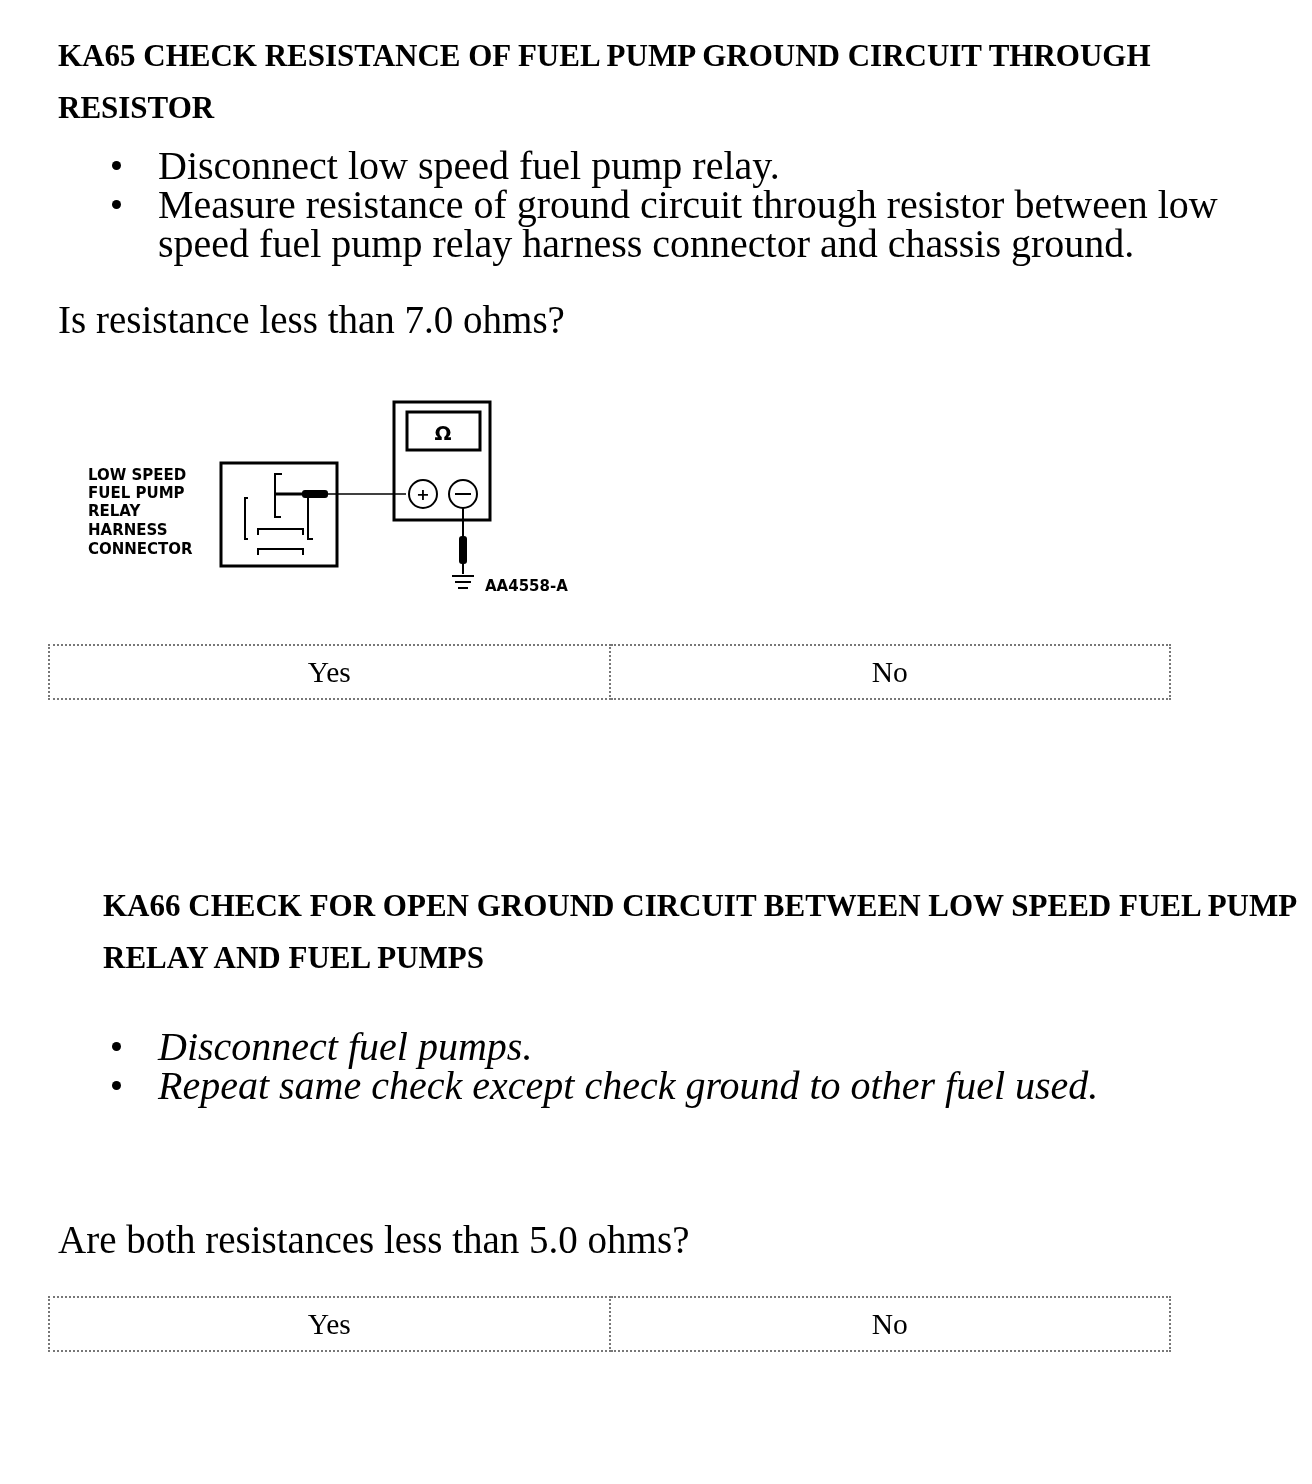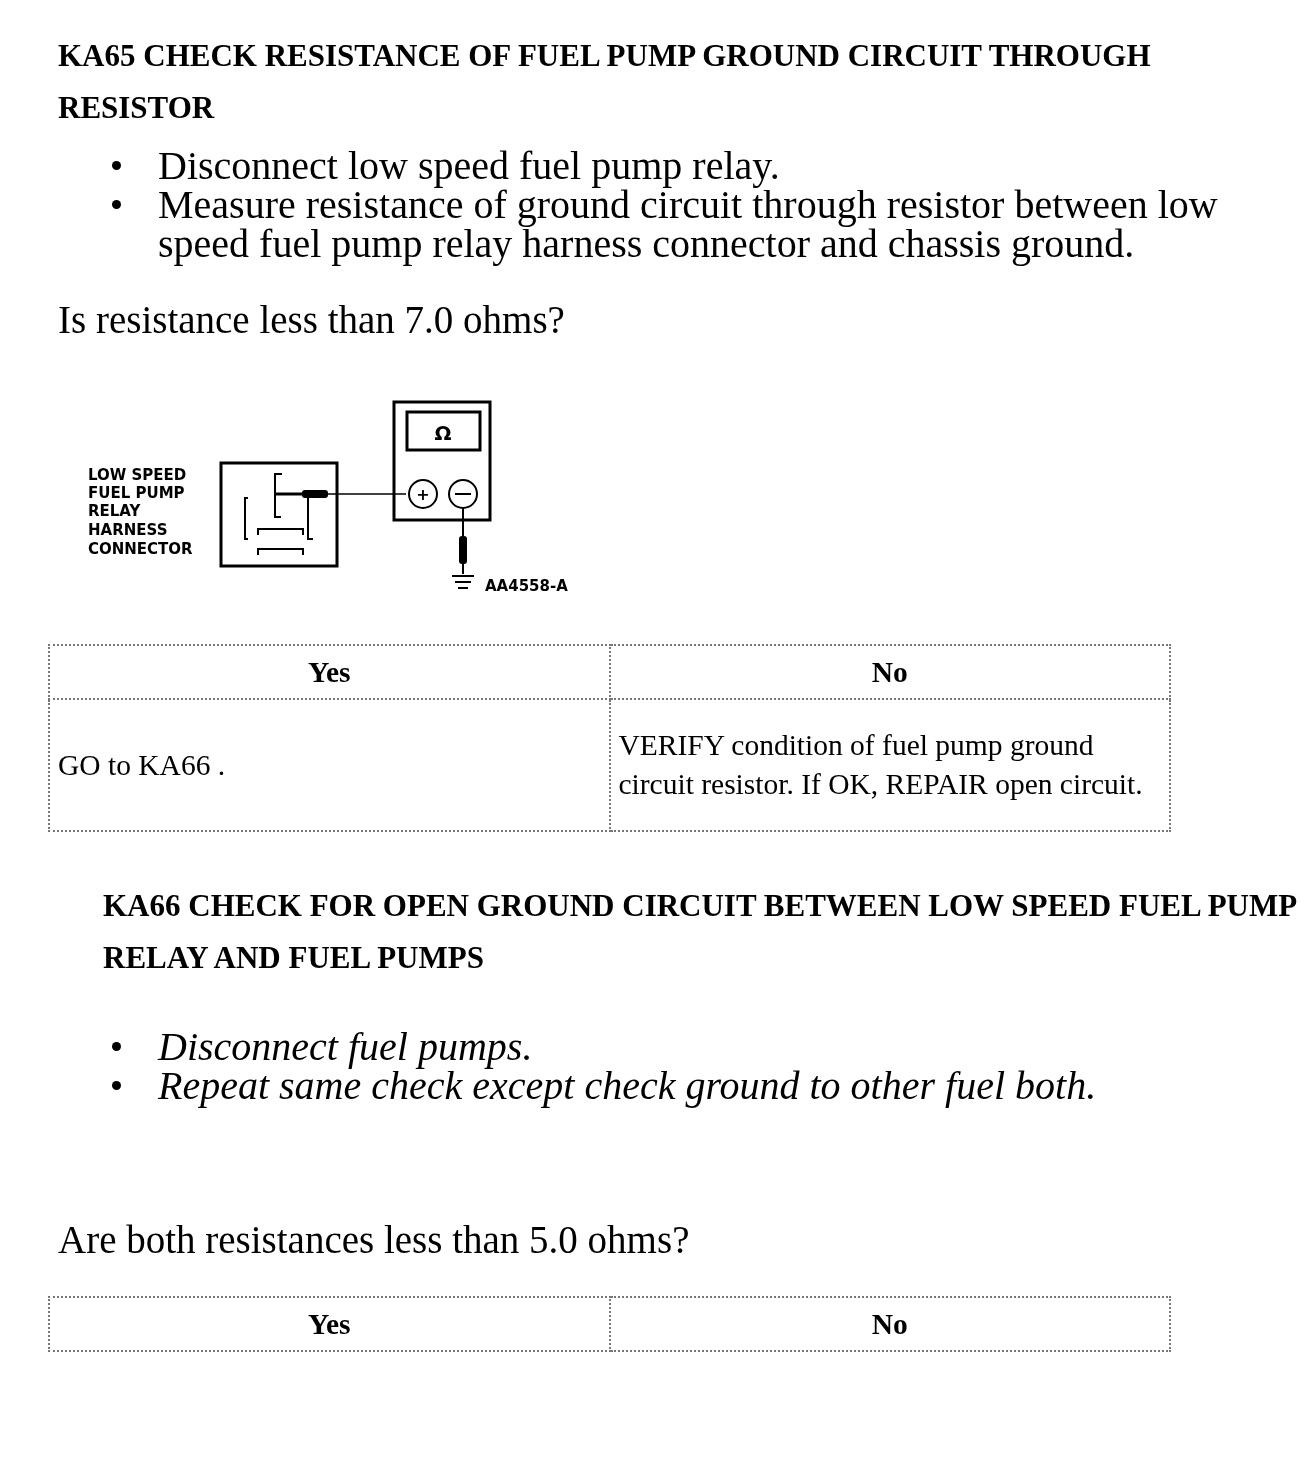--- a/index.html
+++ b/index.html
@@ -17,21 +17,21 @@
     position: absolute; left: 54px; top: 15px; width: 9px; height: 9px; border-radius: 50%; background: #000;
   }
   .question { position: absolute; left: 58px; font-size: 39px; line-height: 39px; margin: 0; }
   table.yn {
     position: absolute; left: 48px; width: 1123px; border-collapse: collapse;
     font-size: 29.5px; table-layout: fixed;
   }
   table.yn td, table.yn th {
     border: 2px dotted #777; padding: 2px 8px; vertical-align: middle;
   }
-  table.yn th { font-weight: bold; text-align: center; }
+  table.yn th { font-weight: normal; text-align: center; }
   table.yn td { text-align: left; line-height: 39px; }
   .diagram { position: absolute; left: 82px; top: 398px; }
   .diag-label {
     font-family: "DejaVu Sans", sans-serif; font-weight: bold; font-size: 15px; fill: #000;
   }
 </style>
 </head>
 <body>
 
 <h1 class="heading" style="top:30px;">KA65 CHECK RESISTANCE OF FUEL PUMP GROUND CIRCUIT THROUGH RESISTOR</h1>
@@ -87,32 +87,28 @@
     <text class="diag-label" x="403" y="193" font-size="13">AA4558-A</text>
   </svg>
 </div>
 
 <table class="yn" style="top:644px;">
   <tbody>
       <tr style="height:54px;">
     <th>Yes</th>
     <th>No</th>
   </tr>
-  <tr style="height:132px;">
-    <td>GO to KA66 .</td>
-    <td>VERIFY condition of fuel pump ground circuit resistor. If OK, REPAIR open circuit.</td>
-  </tr>
 </tbody>
   </table>
 
 <h1 class="heading" style="top:880px;margin-left:45px;">KA66 CHECK FOR OPEN GROUND CIRCUIT BETWEEN LOW SPEED FUEL PUMP RELAY AND FUEL PUMPS</h1>
 
 <ul class="bullets" style="top:1027px;font-style:italic;">
   <li><span class="dot"></span><span>Disconnect fuel pumps.</span></li>
-  <li><span class="dot"></span><span>Repeat same check except check ground to other fuel both.</span></li>
+  <li><span class="dot"></span><span>Repeat same check except check ground to other fuel used.</span></li>
 </ul>
 
 <p class="question" style="top:1220px;">Are both resistances less than 5.0 ohms?</p>
 
 <table class="yn" style="top:1296px;">
   <tbody>
       <tr style="height:54px;">
     <th>Yes</th>
     <th>No</th>
   </tr>

